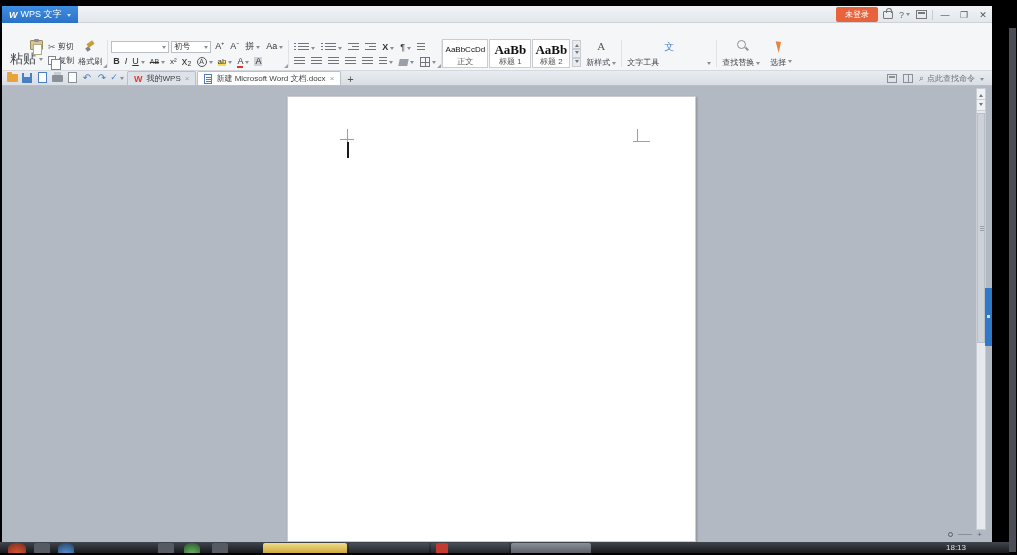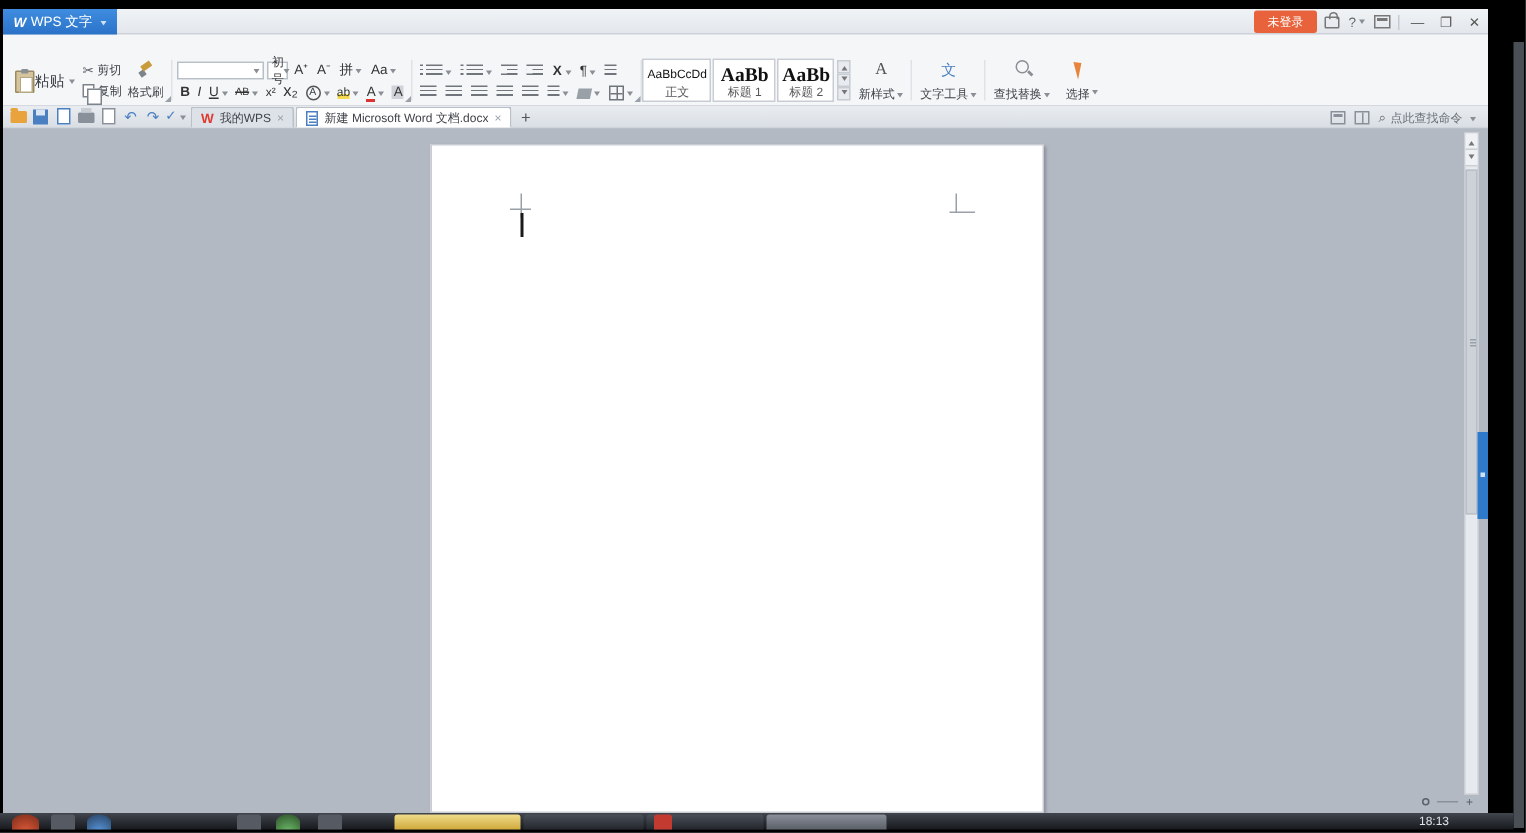--- a/index.html
+++ b/index.html
@@ -39,22 +39,22 @@
   .rtab{font-size:9px;color:#3f4348;padding:1px 10px 1px;cursor:pointer;white-space:nowrap;}
   .rtab.active{background:#fbfdfe;border:1px solid #d2d6dc;border-bottom:none;color:#2f6bb3;}
 
   
   .ribbon{position:absolute;left:0;top:31px;right:0;height:34px;background:#f4f6f8;
           border-bottom:1px solid #d5d9df;display:flex;align-items:stretch;padding:1px 0 1px 2px;}
   .group{position:relative;display:flex;align-items:stretch;padding:0 3px;}
   .vsep{width:1px;background:#dfe2e7;margin:2px 0;}
   .launcher{position:absolute;right:0;bottom:1px;width:0;height:0;
             border-left:4px solid transparent;border-bottom:4px solid #9aa0a8;cursor:pointer;}
-  .bigbtn{display:flex;flex-direction:row;align-items:center;justify-content:space-between;
-          font-size:10px;color:#3f4348;padding:2px 3px 1px;cursor:pointer;}
+  .bigbtn{display:flex;flex-direction:column;align-items:flex-end;justify-content:space-between;
+          font-size:13px;color:#3f4348;padding:2px 3px 1px;cursor:pointer;}
   .bigbtn .lbl{display:flex;align-items:center;gap:1px;white-space:nowrap;}
   .cols{display:flex;flex-direction:column;justify-content:space-between;padding:2px 0;}
   .srow{display:flex;align-items:center;}
   .sbtn{display:flex;align-items:center;font-size:8px;color:#3f4348;padding:0 2px;height:13px;cursor:pointer;white-space:nowrap;}
   .g{font-size:9px;line-height:9px;color:#333;}
   .dd{width:0;height:0;border:2px solid transparent;border-top:3px solid #8a8f96;margin:3px 0 0 2px;}
   .combo{background:#fff;border:1px solid #b9bfc7;height:12px;display:flex;align-items:center;
          font-size:8px;color:#333;padding:0 2px;cursor:text;}
   .combo .dd{margin-left:auto;}
   
@@ -215,21 +215,21 @@
       </div>
 
       <div class="vsep"></div>
 
       <div class="group" style="flex-direction:column;justify-content:space-between;padding:2px 3px 1px;">
         <div class="srow" style="gap:2px;">
           <div class="combo" style="width:58px;">
             <span></span>
             <span class="dd"></span>
           </div>
-          <div class="combo" style="width:14px;">
+          <div class="combo" style="width:40px;">
             <span>初号</span>
             <span class="dd"></span>
           </div>
           <div class="sbtn">
               <span class="g">A⁺</span>
             </div>
           <div class="sbtn">
               <span class="g">A⁻</span>
             </div>
           <div class="sbtn">
@@ -376,21 +376,21 @@
         <span class="lbl" style="display:flex;align-items:center;font-family:Liberation Mono, monospace;">
             <span>新样式</span>
             <span class="dd"></span>
           </span>
       </div>
 
       <div class="vsep"></div>
 
       <div class="toolbtn">
         <span class="texttool-ico">文</span>
-        <span class="lbl" style="display:flex;align-items:center;">
+        <span class="lbl" style="display:flex;align-items:center;gap:46px;">
             <span>文字工具</span>
             <span class="dd"></span>
           </span>
       </div>
 
       <div class="vsep"></div>
 
       <div class="toolbtn">
         <span class="loupe"></span>
         <span class="lbl" style="display:flex;align-items:center;">

